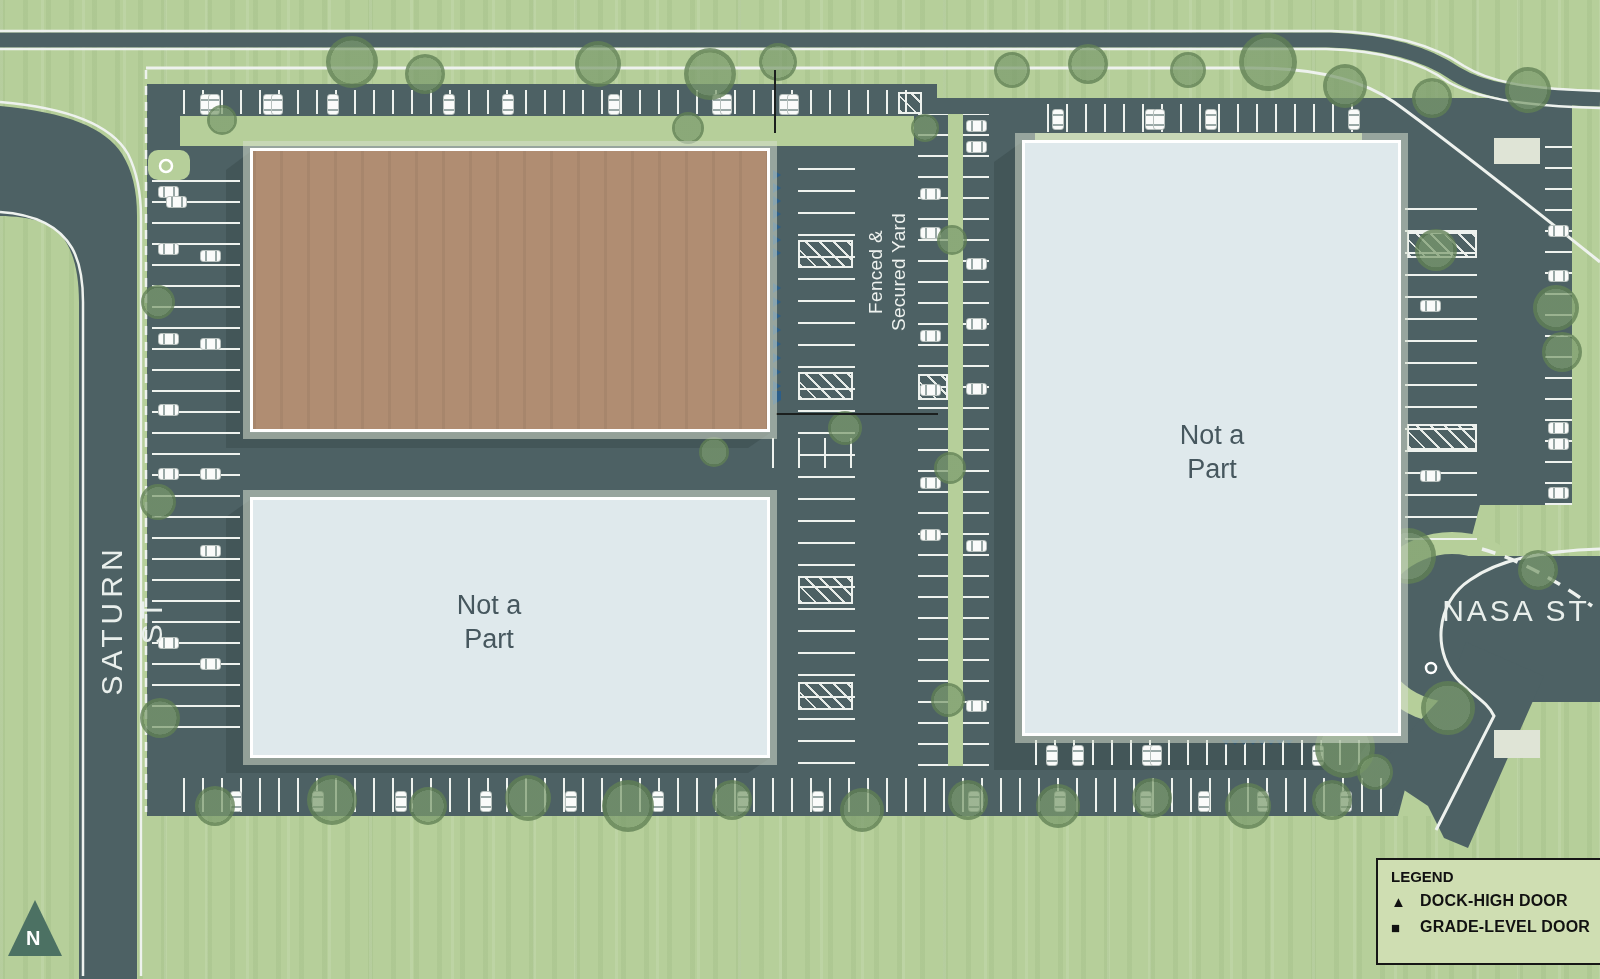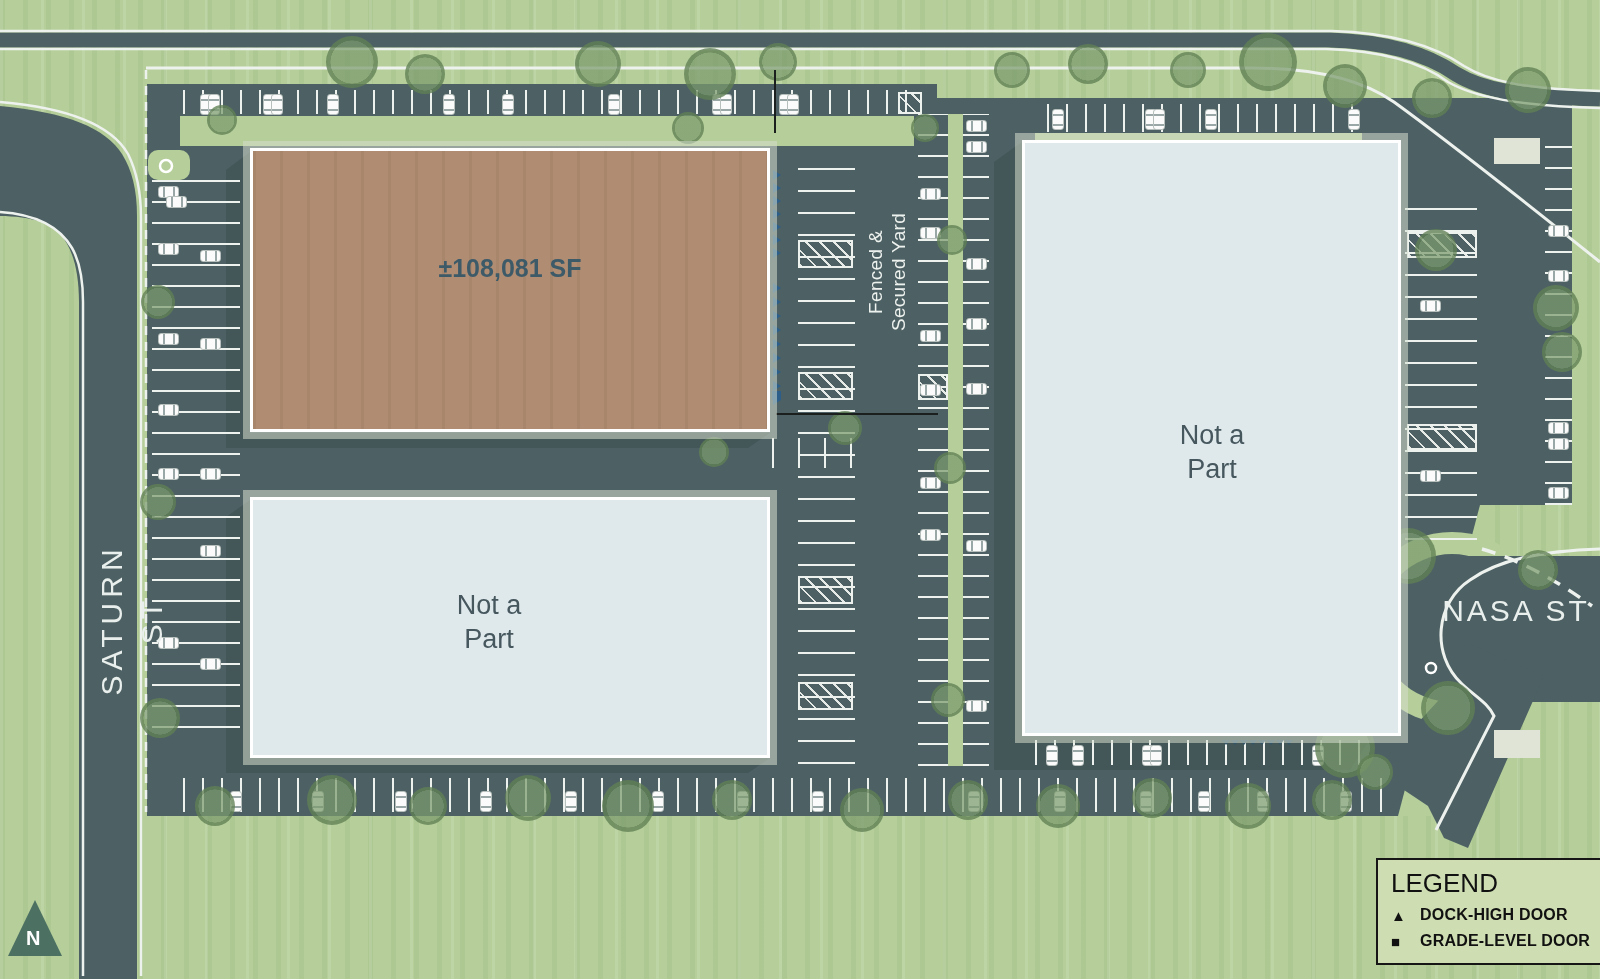--- a/index.html
+++ b/index.html
@@ -28,21 +28,21 @@
     background-image:repeating-linear-gradient(90deg, rgba(0,0,0,0.05) 0 3px, rgba(0,0,0,0) 3px 27px);}
   .building.light{background-color:var(--light);}
   .lbl{position:absolute;z-index:5;text-align:center;}
   .bldg-label{color:var(--textDark);font-size:25px;font-weight:bold;line-height:33px;}
   .nap-label{color:#46575e;font-size:27px;font-weight:normal;line-height:34px;}
   .street{color:var(--streetText);font-size:30px;letter-spacing:5px;}
   .rot{transform:rotate(-90deg);}
   .yard{color:#eef2ef;font-size:19px;line-height:23px;letter-spacing:0.3px;}
   .legend{position:absolute;left:1376px;top:858px;width:226px;height:107px;z-index:6;
     background:var(--grassLight);border:2px solid #161616;box-sizing:border-box;padding:8px 0 0 13px;}
-  .legend-title{font-size:26px;font-weight:normal;color:#111;margin-bottom:7px;}
+  .legend-title{font-size:15px;font-weight:bold;color:#111;margin-bottom:7px;}
   .legend-row{display:flex;align-items:center;margin-bottom:8px;color:#111;}
   .legend-sym{width:18px;font-size:15px;margin-right:11px;color:#111;}
   .legend-txt{font-size:16px;font-weight:bold;letter-spacing:0.2px;}
   .north{position:absolute;left:8px;top:900px;z-index:6;width:56px;height:58px;}
   .north-tri{width:0;height:0;border-left:27px solid transparent;border-right:27px solid transparent;border-bottom:56px solid #4c7163;}
   .north-n{position:absolute;left:18px;top:27px;color:#fff;font-size:20px;font-weight:bold;}
 </style>
 </head>
 <body>
 
@@ -251,21 +251,20 @@
       <div class="sq" style="left: 772px; top: 391px;"></div>
       <div class="fence" style="left: 774px; top: 70px; width: 2px; height: 63px;"></div>
       <div class="fence" style="left: 776px; top: 413px; width: 162px; height: 2px;"></div>
     </div>
 
   <div class="building brown" style="left:250px;top:148px;width:520px;height:284px;"></div>
   <div class="building light" style="left:250px;top:497px;width:520px;height:261px;"></div>
   <div class="building light" style="left:1022px;top:140px;width:379px;height:596px;"></div>
 
   <div class="lbl bldg-label" style="left:330px;top:252px;width:360px;">
-    <span style="display:block">±108,081 SF</span>
   </div>
   <div class="lbl nap-label" style="left:389px;top:588px;width:200px;">
     <span style="display:block">Not a</span>
     <span style="display:block">Part</span>
   </div>
   <div class="lbl nap-label" style="left:1112px;top:418px;width:200px;">
     <span style="display:block">Not a</span>
     <span style="display:block">Part</span>
   </div>
   <div class="lbl street rot" style="left:12px;top:600px;width:200px;height:40px;line-height:40px;">SATURN ST</div>

